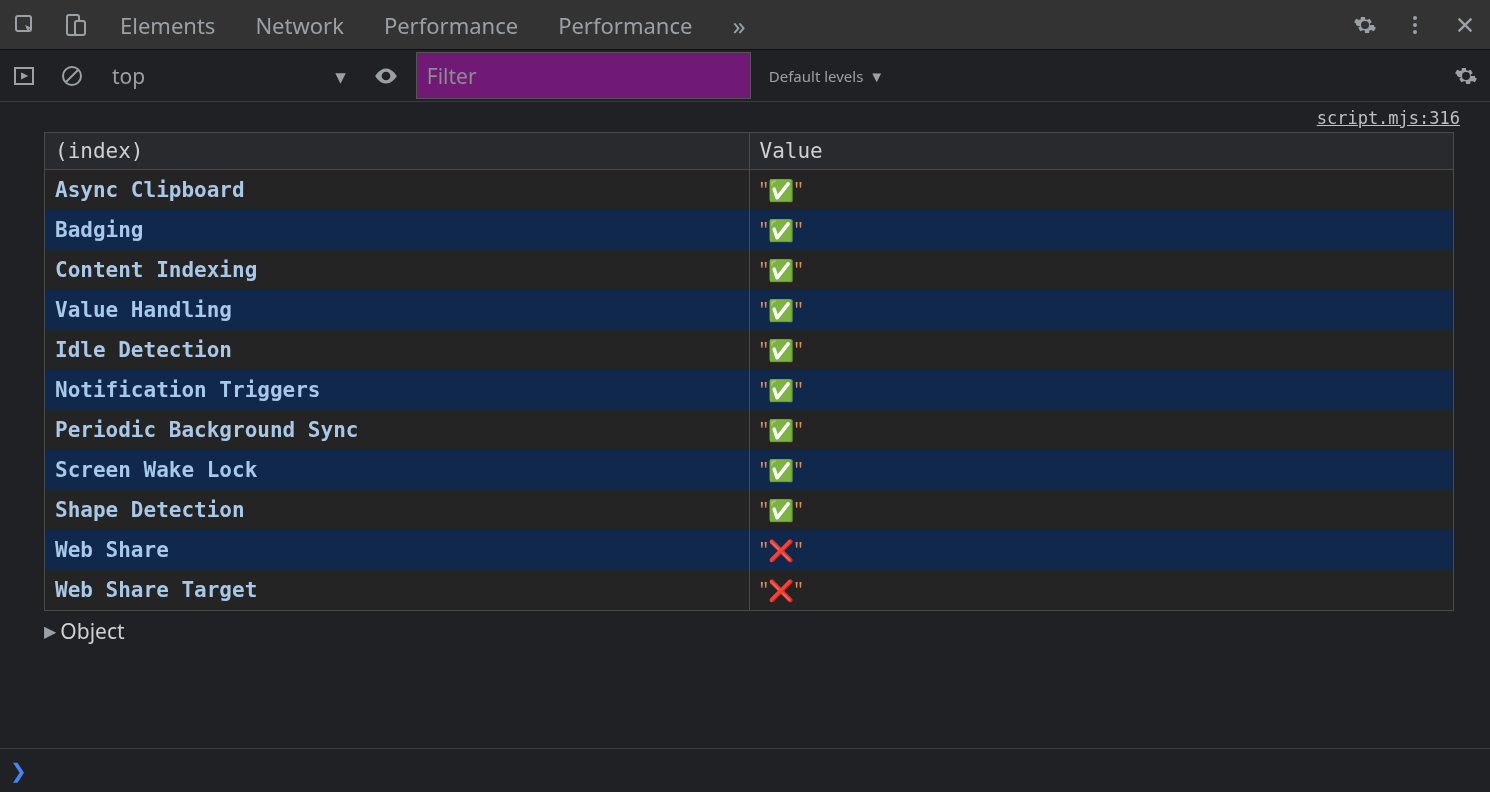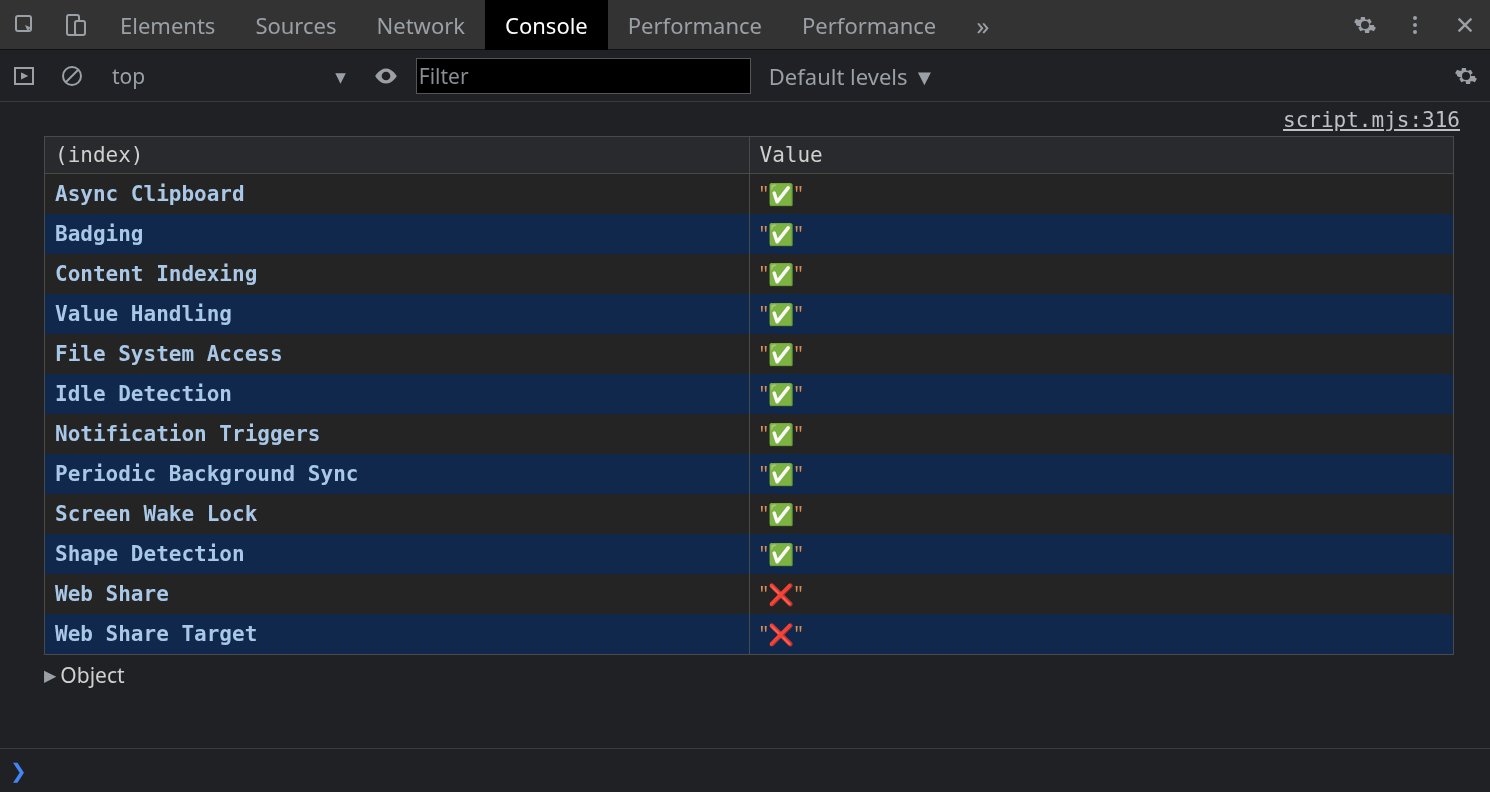--- a/index.html
+++ b/index.html
@@ -26,28 +26,28 @@
   .tabstrip .tab{padding:0 20px;height:50px;display:flex;align-items:center;color:var(--text-dim);font-size:22px;cursor:pointer;white-space:nowrap;}
   .tabstrip .tab.active{background:var(--tab-active-bg);color:#fff;}
   .tabstrip .spacer{flex:1;}
   svg{display:block;}
 
   
   .toolbar{display:flex;align-items:center;height:52px;background:var(--panel-bg);border-bottom:1px solid #3c3c3c;padding:0 6px;gap:12px;}
   .toolbar .icon-btn{width:36px;height:36px;display:flex;align-items:center;justify-content:center;color:var(--text-dim);cursor:pointer;}
   .context-select{display:flex;align-items:center;height:36px;color:var(--text-dim);font-size:21px;padding:0 10px;cursor:pointer;gap:190px;}
   .context-select .chev{color:var(--text-dim);}
-  .filter-input{width:335px;height:36px;background:#000000;border:1px solid #555;color:var(--text-dim);font-size:21px;padding:0 2px;outline:none;}
+  .filter-input{width:335px;height:47px;background:#701a75;border:1px solid #555;color:var(--text-dim);font-size:21px;padding:0 10px;outline:none;}
   .filter-input::placeholder{color:#8a8d91;}
-  .levels{display:flex;align-items:center;color:var(--text-dim);font-size:22px;cursor:pointer;gap:6px;padding:0 6px;}
+  .levels{display:flex;align-items:center;color:var(--text-dim);font-size:15px;cursor:pointer;gap:6px;padding:0 6px;}
   .toolbar .spacer{flex:1;}
 
   
   .console-body{height:calc(792px - 50px - 52px - 44px);overflow:auto;background:var(--panel-bg);}
-  .source-link{display:block;text-align:right;padding:6px 30px 0 0;color:var(--link);font-size:21px;text-decoration:underline;font-family:ui-monospace,Menlo,Consolas,monospace;cursor:pointer;}
+  .source-link{display:block;text-align:right;padding:6px 30px 0 0;color:var(--link);font-size:17px;text-decoration:underline;font-family:ui-monospace,Menlo,Consolas,monospace;cursor:pointer;}
   .table-wrap{margin:4px 36px 0 44px;border-radius:26px;}
   table{width:100%;border-collapse:collapse;border:1px solid var(--border);table-layout:fixed;}
   th,td{text-align:left;padding:6px 10px;font-size:21px;font-family:ui-monospace,Menlo,Consolas,monospace;border-right:1px solid var(--border);}
   th{background:#292a2d;color:#d0d0d0;font-weight:400;border-bottom:1px solid var(--border);}
   th:first-child,td:first-child{width:50%;}
   tbody tr:nth-child(odd){background:var(--row-odd);}
   tbody tr:nth-child(even){background:var(--row-even);}
   td.idx{color:var(--text-code);font-weight:bold;}
   td.val .q{color:var(--string);}
   .obj-line{display:flex;align-items:center;gap:4px;margin:6px 0 0 44px;font-size:21px;font-family:ui-monospace,Menlo,Consolas,monospace;color:#d0d0d0;cursor:pointer;}
@@ -67,23 +67,21 @@
     </svg>
   </div>
   <div class="icon-btn">
     <svg width="24" height="24" viewBox="0 0 24 24" fill="none" stroke="currentColor" stroke-width="2">
       <rect x="4" y="2" width="12" height="20" rx="2"></rect>
         <rect x="12" y="8" width="10" height="14" rx="2" fill="#333" stroke="currentColor"></rect>
     </svg>
   </div>
   <div id="tabs-container" style="display:flex;height:100%;">
       <div class="tab">Elements</div>
-      <div class="tab">Sources</div>
       <div class="tab">Network</div>
-      <div class="tab active">Console</div>
       <div class="tab">Performance</div>
       <div class="tab">Performance</div>
     </div>
   <div class="tab" style="font-size:26px;">»</div>
   <div class="spacer"></div>
   <div class="icon-btn">
     <svg width="24" height="24" viewBox="0 0 24 24" fill="currentColor">
         <path d="M12 8a4 4 0 100 8 4 4 0 000-8zm9 4a7 7 0 01-.1 1.2l2 1.6-2 3.4-2.4-1a7 7 0 01-2 .1l-.4 2.6h-4l-.4-2.6a7 7 0 01-2-.1l-2.4 1-2-3.4 2-1.6A7 7 0 013 12a7 7 0 01.1-1.2l-2-1.6 2-3.4 2.4 1a7 7 0 012-.1L7.9 4h4l.4 2.6a7 7 0 012 .1l2.4-1 2 3.4-2 1.6c.1.4.1.8.1 1.3z"></path>
       </svg>
   </div>
@@ -157,24 +155,20 @@
           </tr>
           <tr>
             <td class="idx">Content Indexing</td>
             <td class="val"><span class="q">"</span>✅<span class="q">"</span></td>
           </tr>
           <tr>
             <td class="idx">Value Handling</td>
             <td class="val"><span class="q">"</span>✅<span class="q">"</span></td>
           </tr>
           <tr>
-            <td class="idx">File System Access</td>
-            <td class="val"><span class="q">"</span>✅<span class="q">"</span></td>
-          </tr>
-          <tr>
             <td class="idx">Idle Detection</td>
             <td class="val"><span class="q">"</span>✅<span class="q">"</span></td>
           </tr>
           <tr>
             <td class="idx">Notification Triggers</td>
             <td class="val"><span class="q">"</span>✅<span class="q">"</span></td>
           </tr>
           <tr>
             <td class="idx">Periodic Background Sync</td>
             <td class="val"><span class="q">"</span>✅<span class="q">"</span></td>

